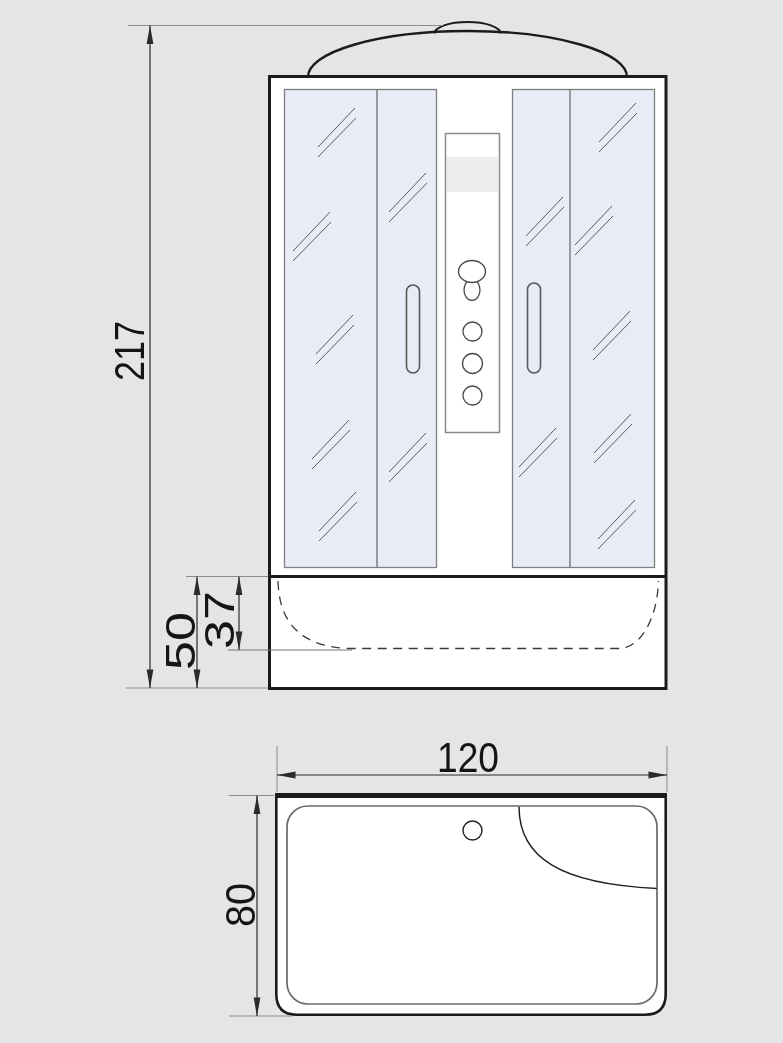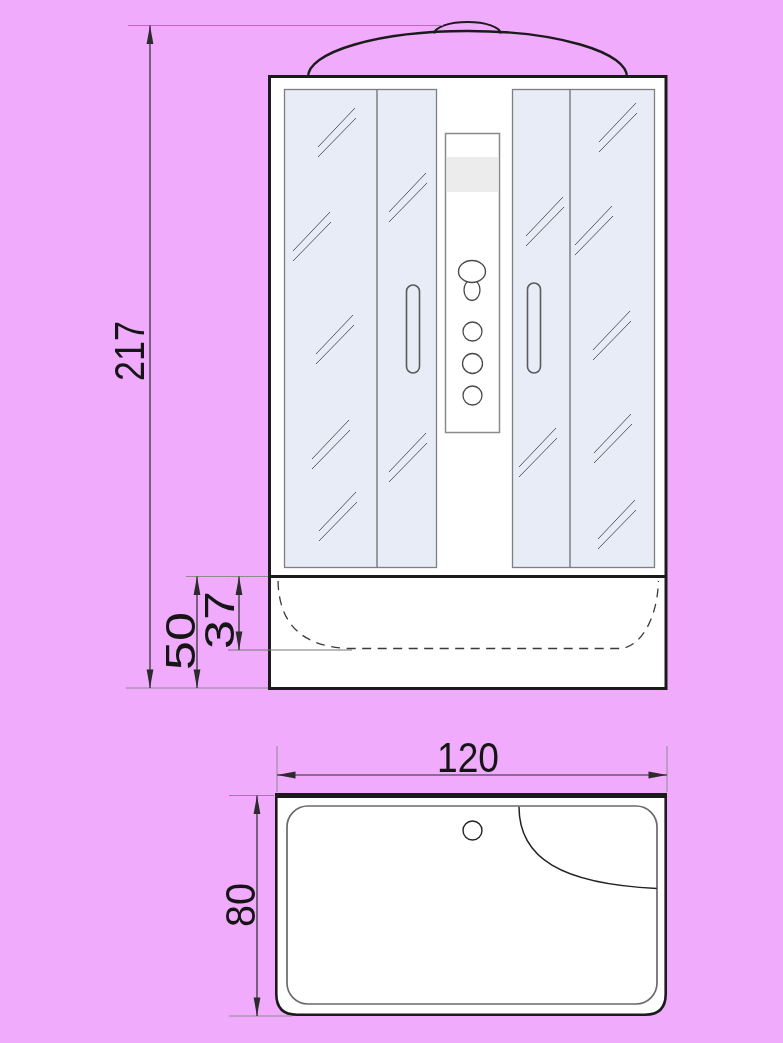--- a/index.html
+++ b/index.html
@@ -1,16 +1,16 @@
 <!DOCTYPE html>
 <html><head>
 <meta charset="utf-8">
 <style>
   html,body{margin:0;padding:0;background:#ffffff;}
-  .stage{position:relative;width:783px;height:1043px;background:#f0abfc;overflow:hidden;}
+  .stage{position:relative;width:783px;height:1043px;background:#e5e5e5;overflow:hidden;}
   svg{display:block;}
   .dim{
     font-family:"Liberation Sans","DejaVu Sans",sans-serif;
     font-size:43px;
     fill:#151515;
     text-anchor:middle;
     dominant-baseline:central;
   }
   .thin-ext{stroke:#8c8c8c;stroke-width:1;}
   .dimline{stroke:#2b2b2b;stroke-width:1.2;}

